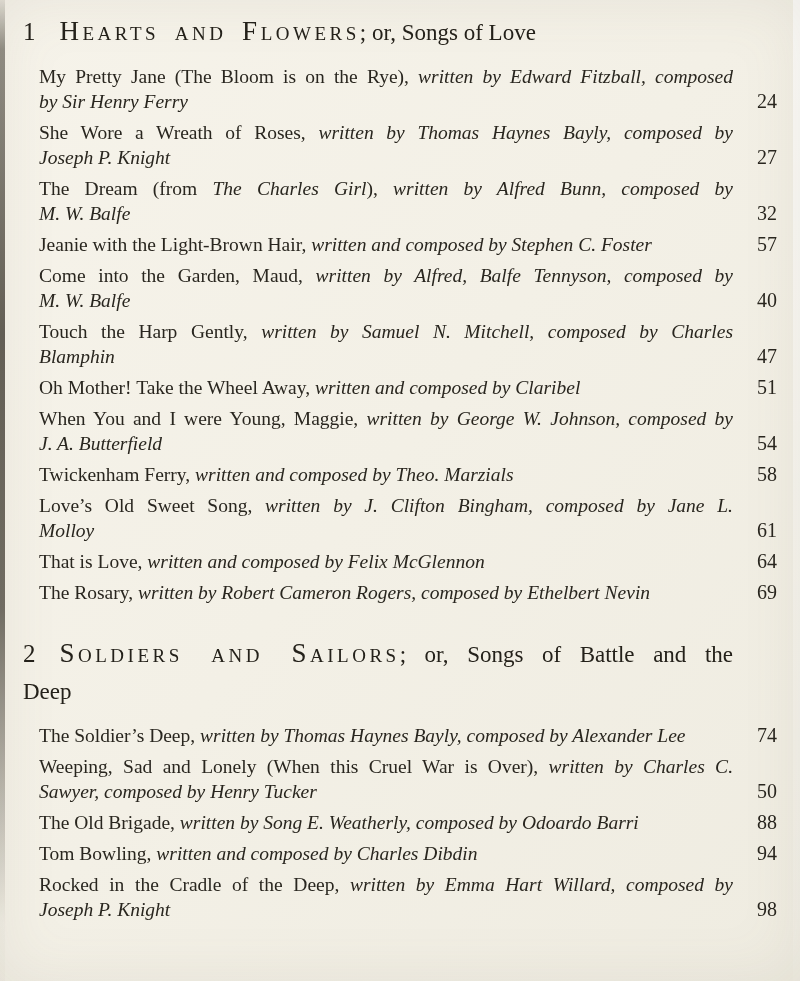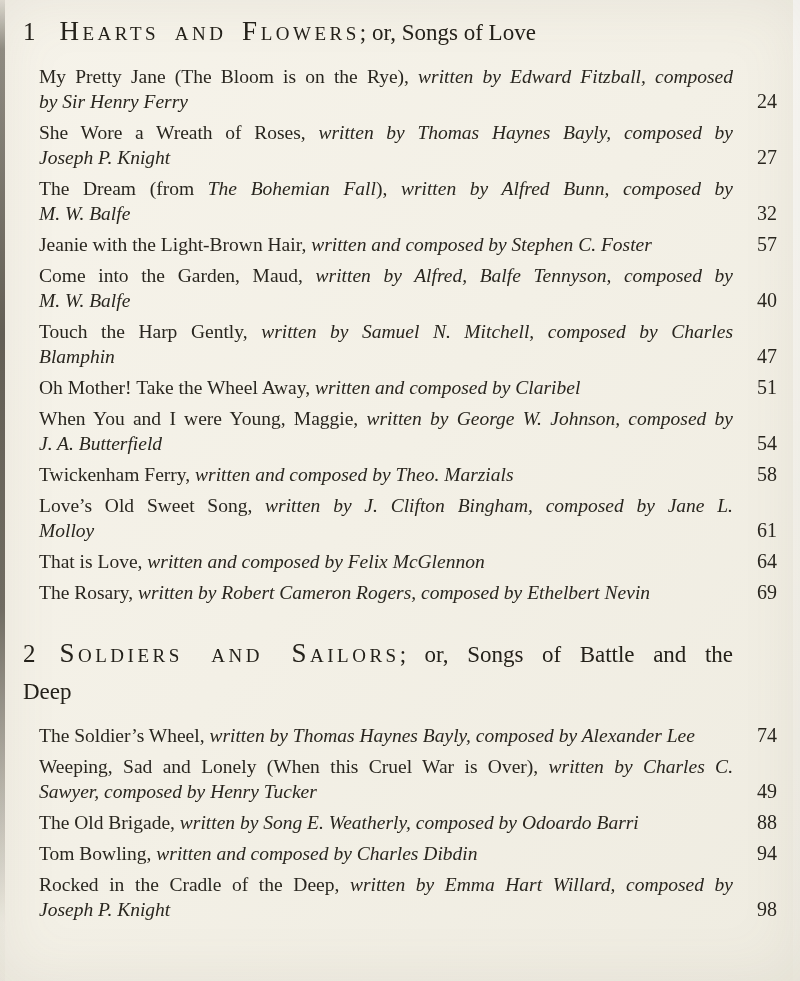--- a/index.html
+++ b/index.html
@@ -99,21 +99,21 @@
           </div>
           <div class="entry">
             <div class="entry-text">
               <div class="line fill"><span class="seg-r">She Wore a Wreath of Roses, </span><span class="seg-i">written by Thomas Haynes Bayly, composed by</span></div>
               <div class="line"><span class="seg-i">Joseph P. Knight</span></div>
             </div>
             <span class="page-num">27</span>
           </div>
           <div class="entry">
             <div class="entry-text">
-              <div class="line fill"><span class="seg-r">The Dream (from </span><span class="seg-i">The Bohemian Fall</span><span class="seg-r">), </span><span class="seg-i">written by Alfred Bunn, composed by</span></div>
+              <div class="line fill"><span class="seg-r">The Dream (from </span><span class="seg-i">The Charles Girl</span><span class="seg-r">), </span><span class="seg-i">written by Alfred Bunn, composed by</span></div>
               <div class="line"><span class="seg-i">M. W. Balfe</span></div>
             </div>
             <span class="page-num">32</span>
           </div>
           <div class="entry">
             <div class="entry-text">
               <div class="line"><span class="seg-r">Jeanie with the Light-Brown Hair, </span><span class="seg-i">written and composed by Stephen C. Foster</span></div>
             </div>
             <span class="page-num">57</span>
           </div>
@@ -172,30 +172,30 @@
         </div>
       </section>
       <section class="toc-section">
         <h2 class="heading second">
           <div class="h-line fill"><span class="seg-num">2</span><span class="seg-sc">Soldiers and Sailors</span><span class="seg-hr">; or, Songs of Battle and the</span></div>
           <div class="h-line"><span class="seg-hr">Deep</span></div>
         </h2>
         <div class="entries">
           <div class="entry">
             <div class="entry-text">
-              <div class="line"><span class="seg-r">The Soldier’s Wheel, </span><span class="seg-i">written by Thomas Haynes Bayly, composed by Alexander Lee</span></div>
+              <div class="line"><span class="seg-r">The Soldier’s Deep, </span><span class="seg-i">written by Thomas Haynes Bayly, composed by Alexander Lee</span></div>
             </div>
             <span class="page-num">74</span>
           </div>
           <div class="entry">
             <div class="entry-text">
               <div class="line fill"><span class="seg-r">Weeping, Sad and Lonely (When this Cruel War is Over), </span><span class="seg-i">written by Charles C.</span></div>
               <div class="line"><span class="seg-i">Sawyer, composed by Henry Tucker</span></div>
             </div>
-            <span class="page-num">49</span>
+            <span class="page-num">50</span>
           </div>
           <div class="entry">
             <div class="entry-text">
               <div class="line"><span class="seg-r">The Old Brigade, </span><span class="seg-i">written by Song E. Weatherly, composed by Odoardo Barri</span></div>
             </div>
             <span class="page-num">88</span>
           </div>
           <div class="entry">
             <div class="entry-text">
               <div class="line"><span class="seg-r">Tom Bowling, </span><span class="seg-i">written and composed by Charles Dibdin</span></div>

